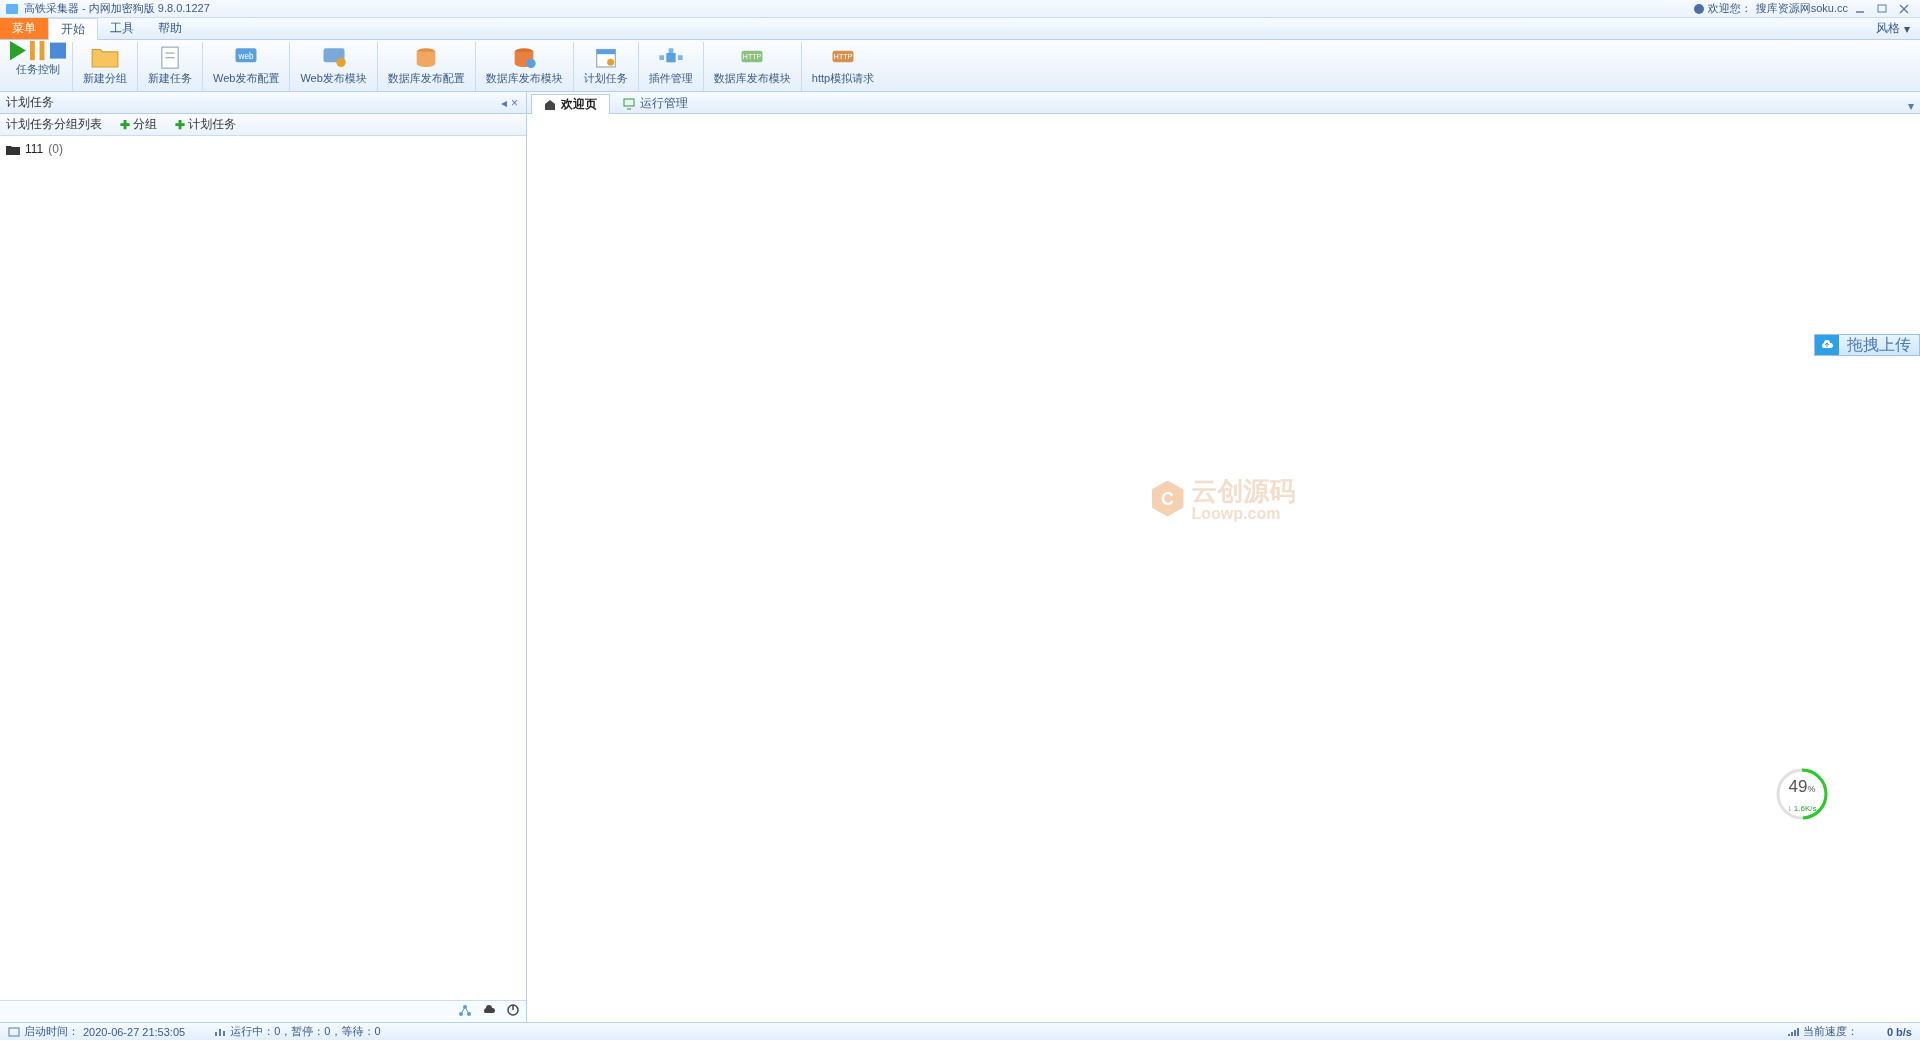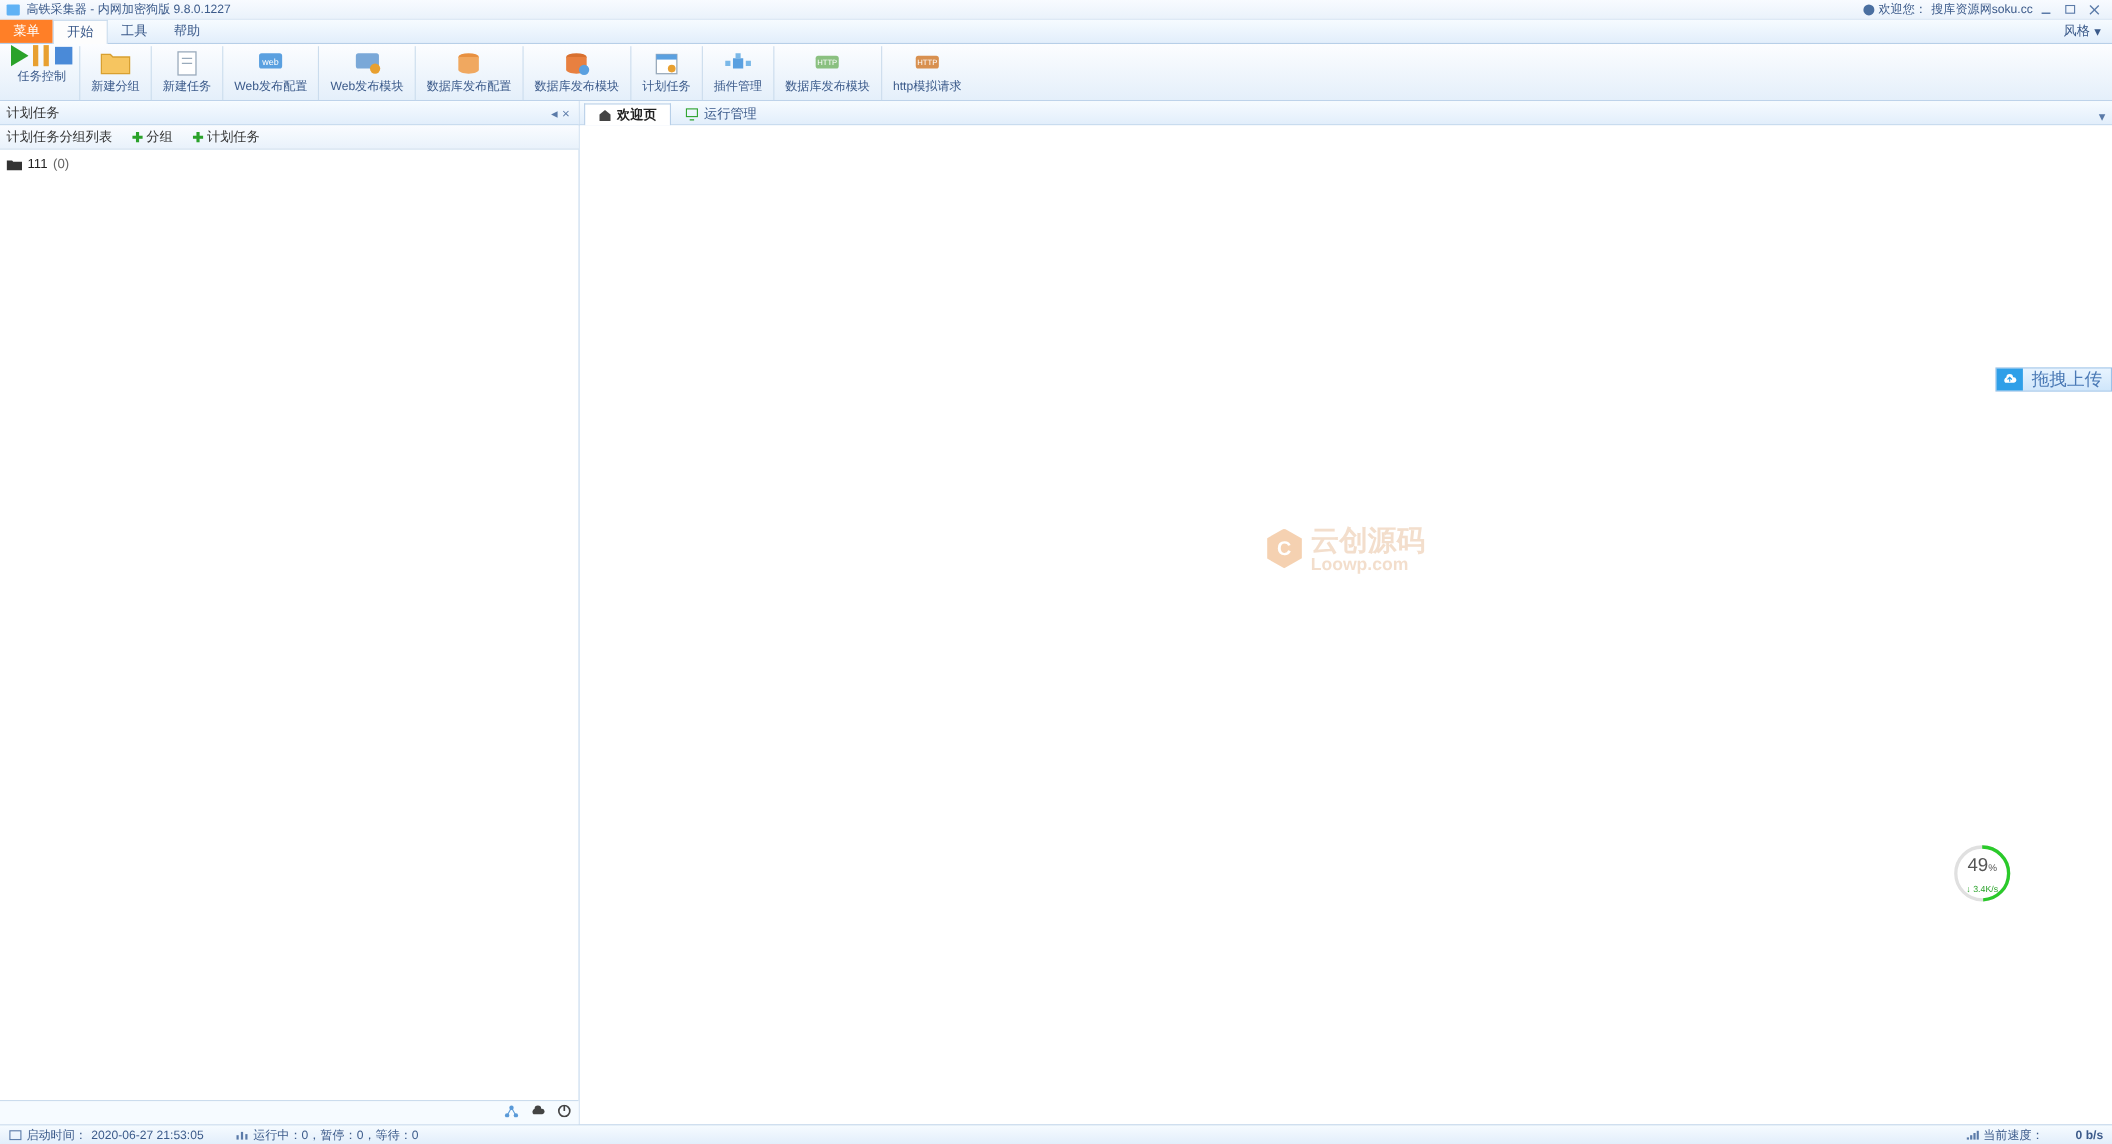--- a/index.html
+++ b/index.html
@@ -305,21 +305,21 @@
             </svg>
           </div>
         <div class="ub-txt">拖拽上传</div>
       </div>
       <div class="gauge">
         <svg viewBox="0 0 56 56">
           <circle cx="28" cy="28" r="24" fill="none" stroke="#e0e0e0" stroke-width="3"></circle>
           <circle cx="28" cy="28" r="24" fill="none" stroke="#2aca2a" stroke-width="3" stroke-dasharray="74 150" transform="rotate(-90 28 28)"></circle>
         </svg>
         <div class="num"><span>49</span><span class="pct">%</span></div>
-        <div class="sub">↓ 3.4K/s</div>
+        <div class="sub">↓ 1.6K/s</div>
       </div>
     </div>
   </div>
 </div>
 
 <div class="statusbar">
   <div class="sb-item">
     <svg class="sb-ico" viewBox="0 0 12 10">
         <rect x="1" y="1" width="10" height="8" fill="none" stroke="#5a7aa8"></rect>
       </svg>

